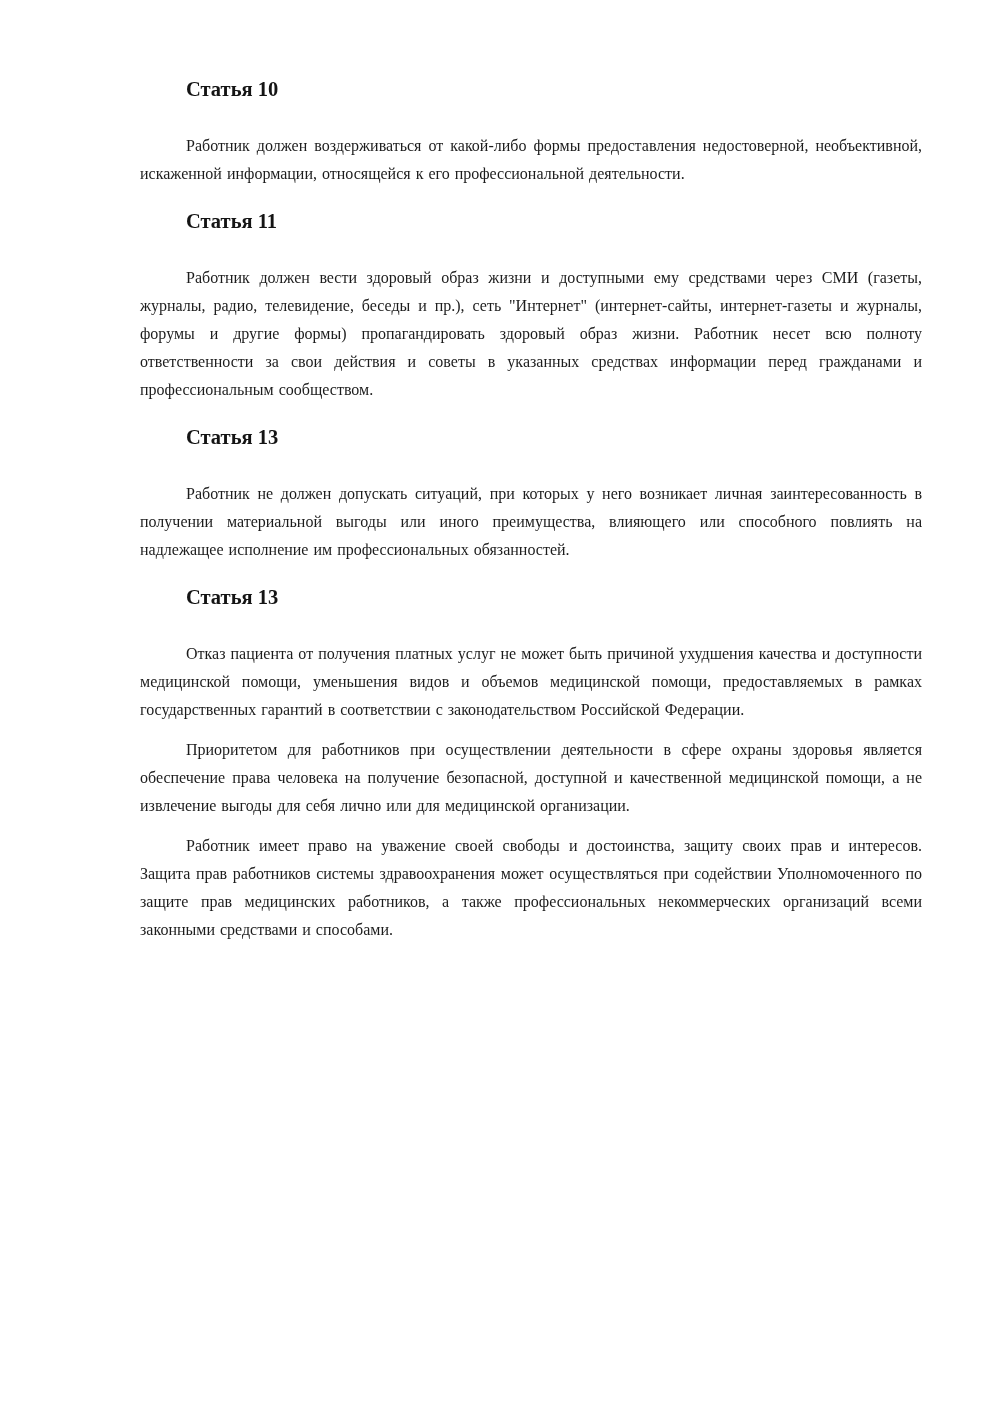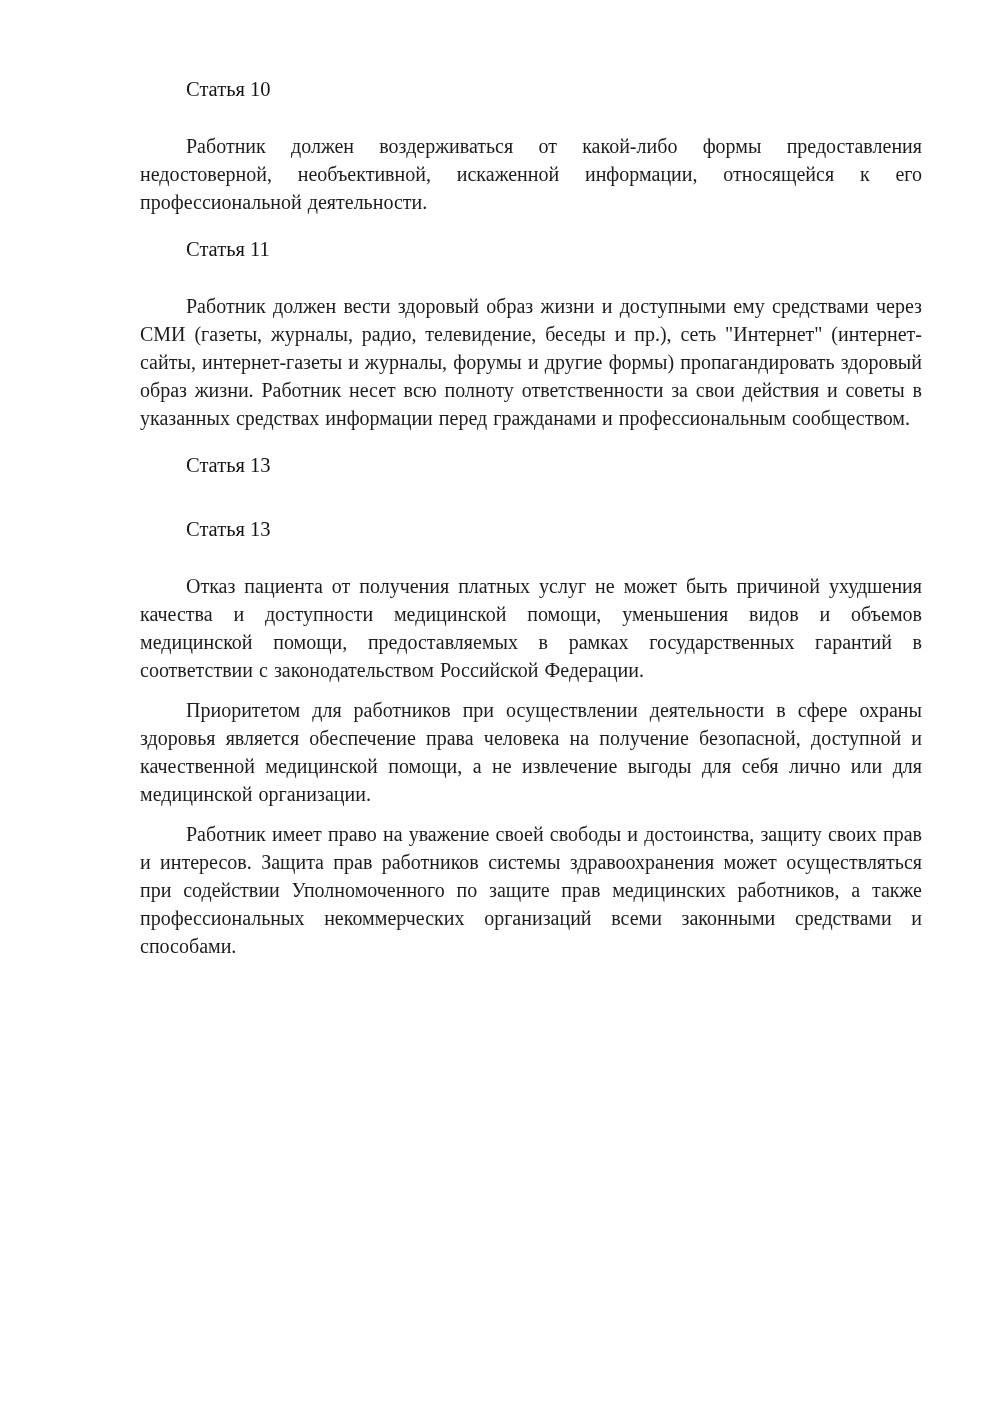--- a/index.html
+++ b/index.html
@@ -17,32 +17,32 @@
     padding: 78px 70px 40px 140px;
     overflow: hidden;
     font-family: "Liberation Serif", "DejaVu Serif", serif;
     color: #1c1c1c;
   }
   section.article {
     margin: 0;
   }
   h2.article-heading {
     font-size: 20.5px;
-    font-weight: normal;
+    font-weight: bold;
     line-height: 23px;
     margin: 0 0 31px 0;
     padding-top: 10px;
     text-indent: 46px;
     color: #141414;
   }
   section.article:first-child h2.article-heading {
     padding-top: 0;
   }
   p.article-paragraph {
-    font-size: 20px;
+    font-size: 16px;
     line-height: 28px;
     margin: 0 0 12px 0;
     text-align: justify;
     text-indent: 46px;
     word-spacing: 1px;
   }
 </style>
 </head>
 <body>
 
@@ -53,20 +53,21 @@
     <p class="article-paragraph">Работник должен воздерживаться от какой-либо формы предоставления недостоверной, необъективной, искаженной информации, относящейся к его профессиональной деятельности.</p>
   </section>
 
   <section class="article">
     <h2 class="article-heading">Статья 11</h2>
     <p class="article-paragraph">Работник должен вести здоровый образ жизни и доступными ему средствами через СМИ (газеты, журналы, радио, телевидение, беседы и пр.), сеть "Интернет" (интернет-сайты, интернет-газеты и журналы, форумы и другие формы) пропагандировать здоровый образ жизни. Работник несет всю полноту ответственности за свои действия и советы в указанных средствах информации перед гражданами и профессиональным сообществом.</p>
   </section>
 
   <section class="article">
     <h2 class="article-heading">Статья 13</h2>
+    <p class="article-paragraph">Работник не должен допускать ситуаций, при которых у него возникает личная заинтересованность в получении материальной выгоды или иного преимущества, влияющего или способного повлиять на надлежащее исполнение им профессиональных обязанностей.</p>
   </section>
 
   <section class="article">
     <h2 class="article-heading">Статья 13</h2>
     <p class="article-paragraph">Отказ пациента от получения платных услуг не может быть причиной ухудшения качества и доступности медицинской помощи, уменьшения видов и объемов медицинской помощи, предоставляемых в рамках государственных гарантий в соответствии с законодательством Российской Федерации.</p>
     <p class="article-paragraph">Приоритетом для работников при осуществлении деятельности в сфере охраны здоровья является обеспечение права человека на получение безопасной, доступной и качественной медицинской помощи, а не извлечение выгоды для себя лично или для медицинской организации.</p>
   </section>
 
   <section class="article">
     <p class="article-paragraph">Работник имеет право на уважение своей свободы и достоинства, защиту своих прав и интересов. Защита прав работников системы здравоохранения может осуществляться при содействии Уполномоченного по защите прав медицинских работников, а также профессиональных некоммерческих организаций всеми законными средствами и способами.</p>

